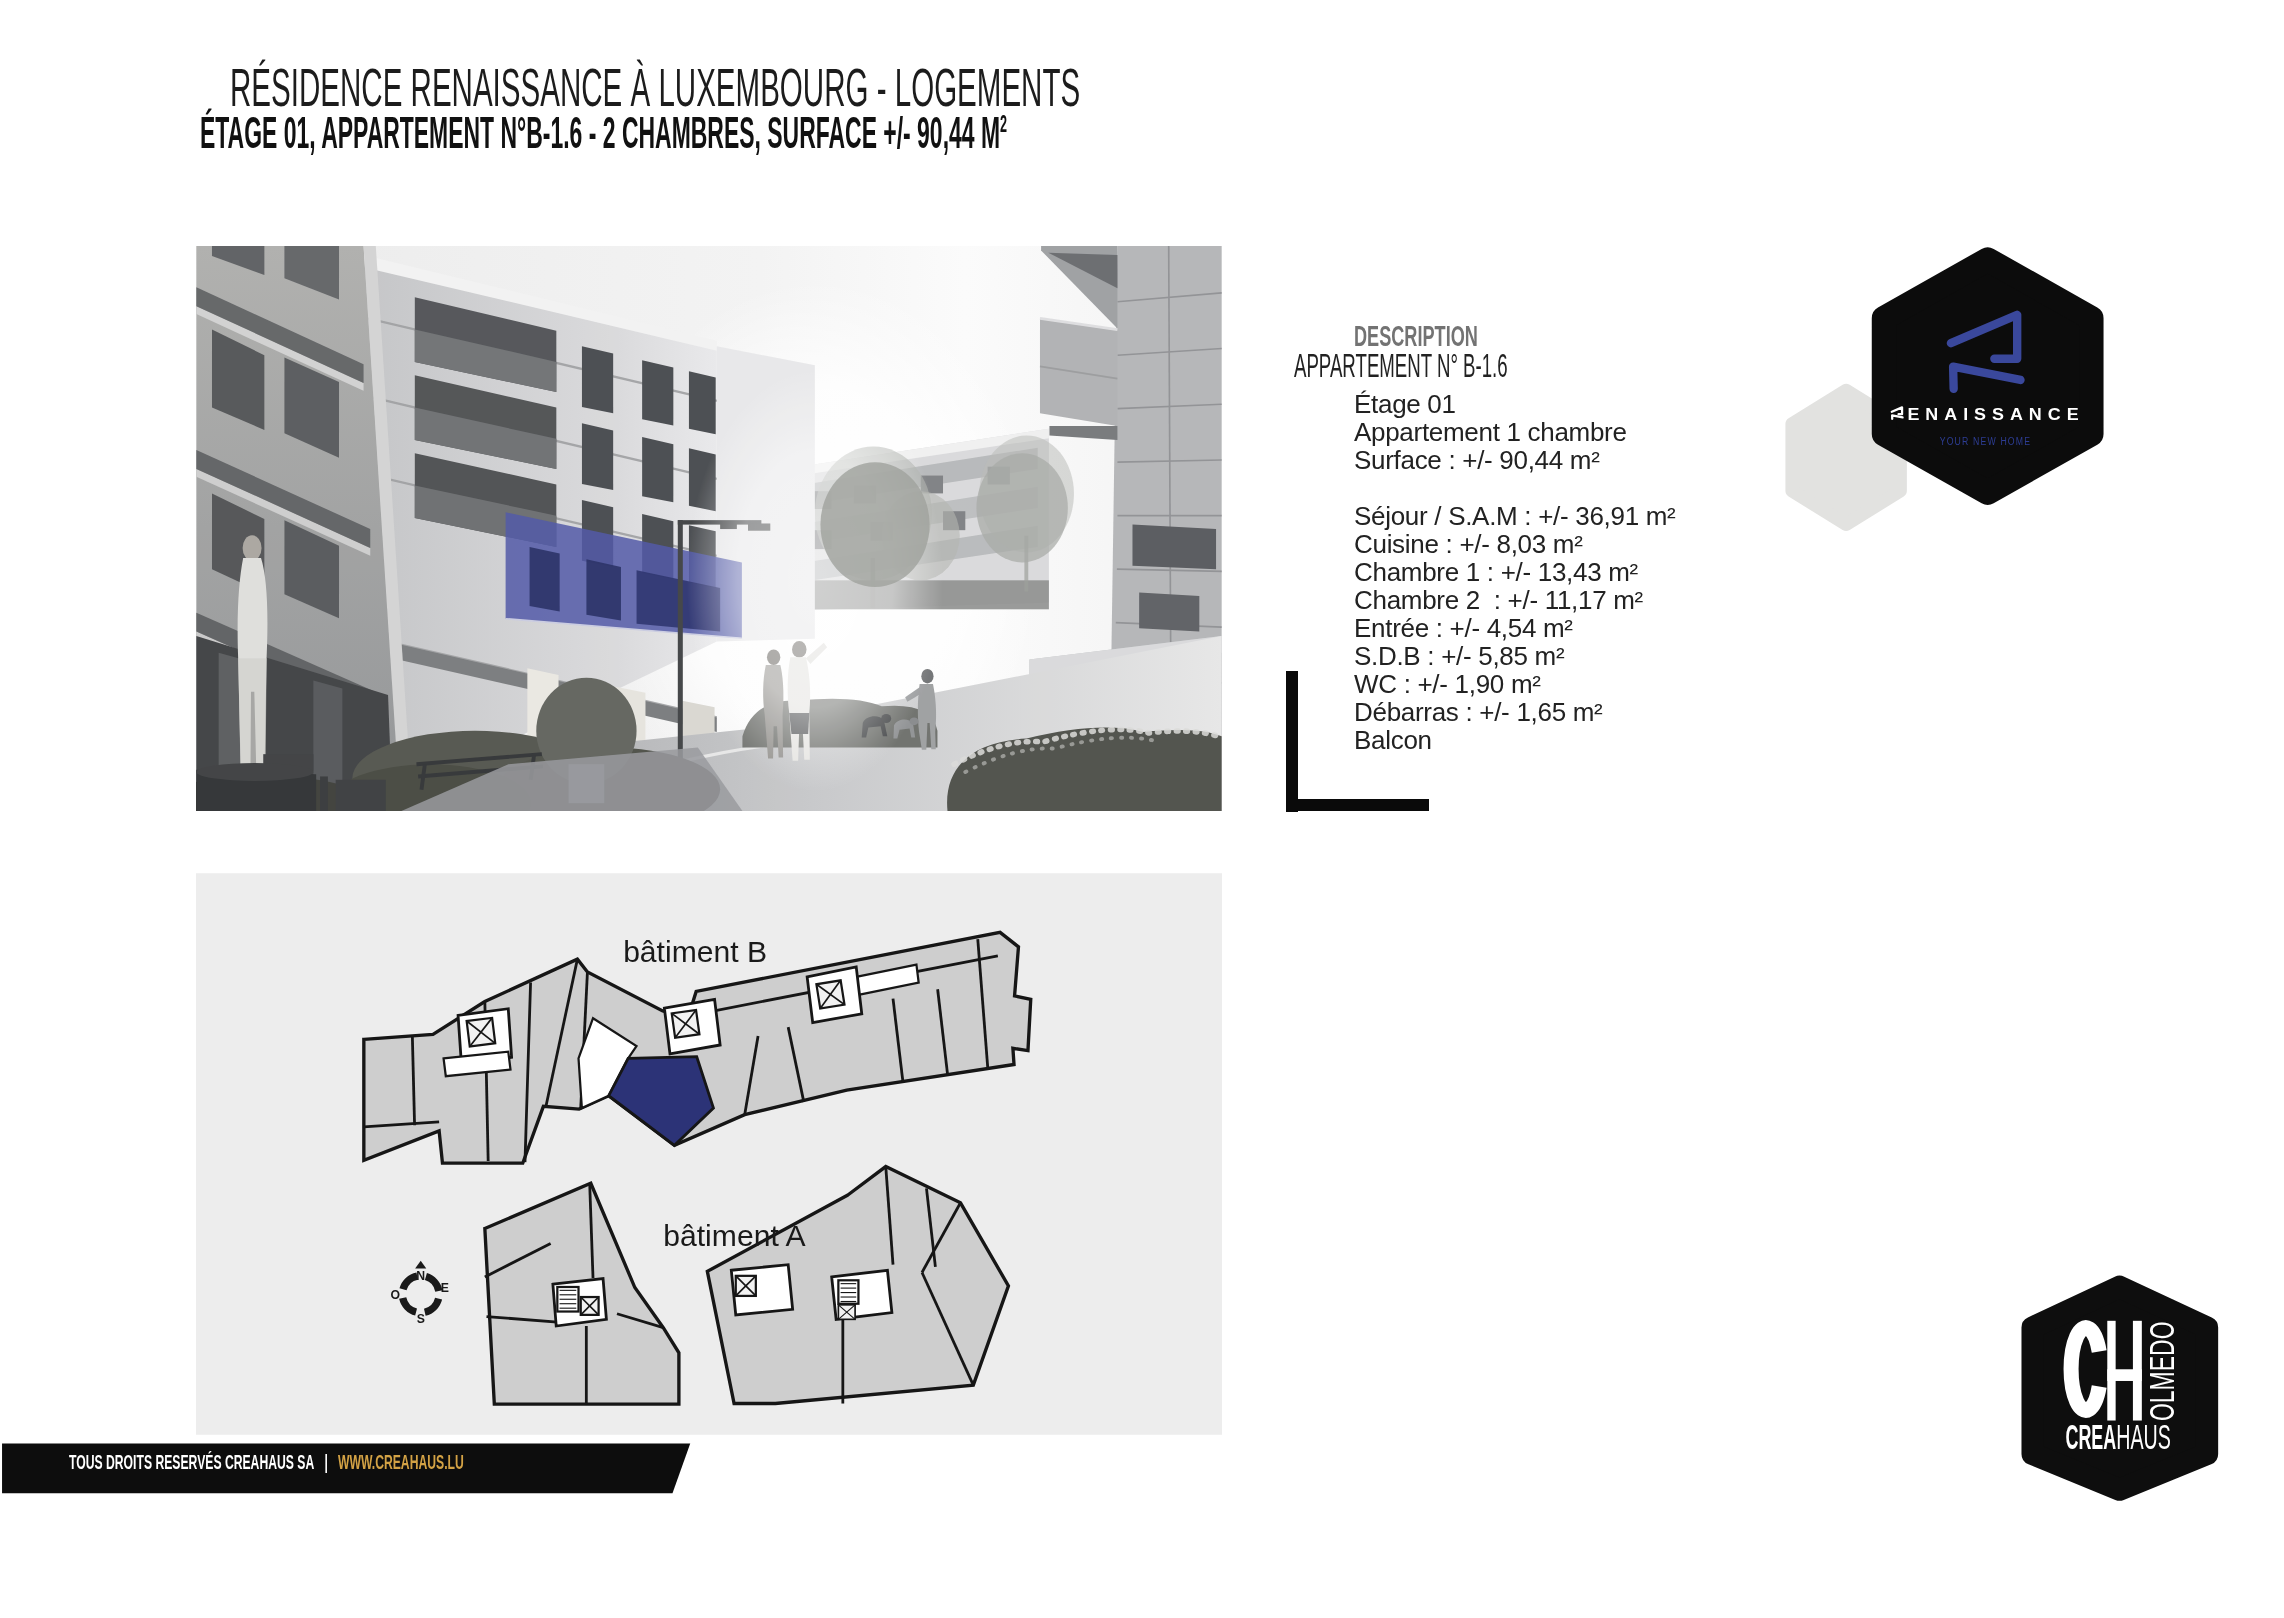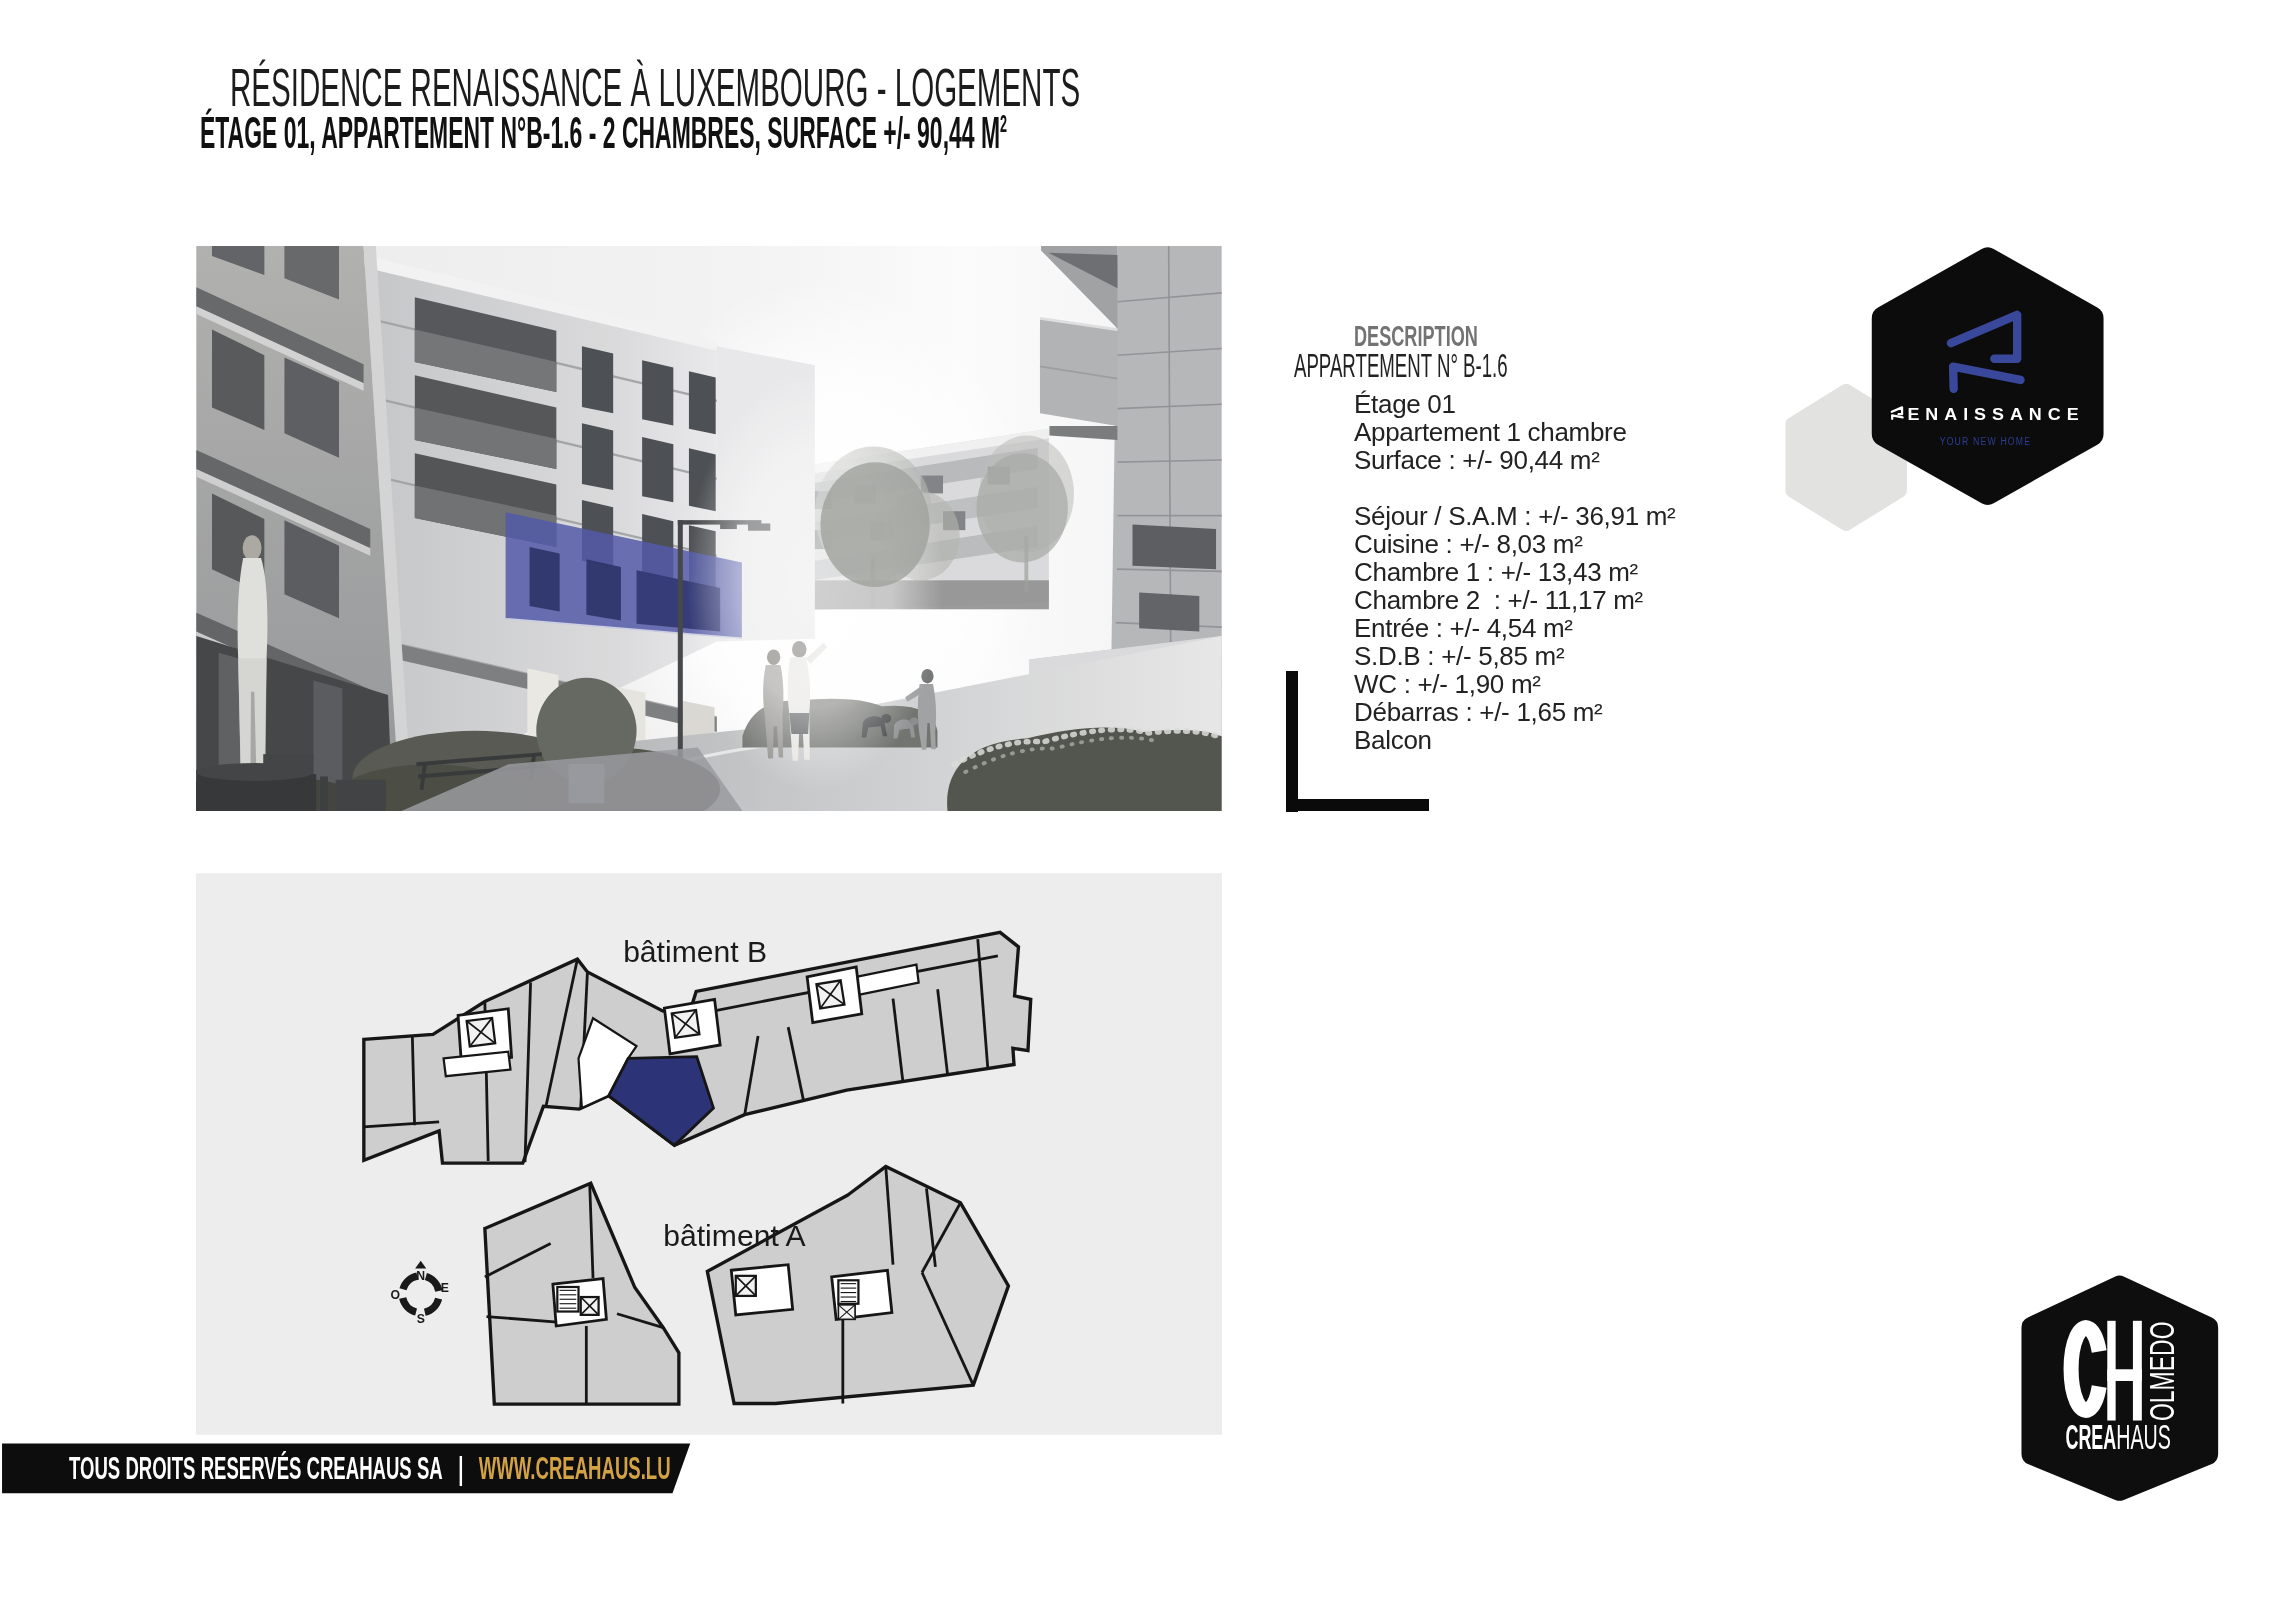--- a/index.html
+++ b/index.html
@@ -393,21 +393,21 @@
 <text x="36" y="-4" font-family="Liberation Sans, sans-serif" font-size="22" font-weight="bold" fill="#1a1a1a">E</text>
 <text x="-7" y="52" font-family="Liberation Sans, sans-serif" font-size="22" font-weight="bold" fill="#1a1a1a">S</text>
 <text x="-54" y="8" font-family="Liberation Sans, sans-serif" font-size="22" font-weight="bold" fill="#1a1a1a">O</text>
 </g>
 </g>
 </svg>
 
 <svg class="abs" style="left:0px;top:1439px;" width="725" height="61" viewBox="0 0 1300 110">
 <polygon points="0,8 1241,8 1209,98 0,98" fill="#0d0d0d"></polygon>
 </svg>
-<div class="abs" style="left:69px;top:1450px;font-size:32px;font-weight:bold;color:#fff;letter-spacing:0px;"><span class="cond" style="transform:scaleX(0.58);">TOUS DROITS RESERVÉS CREAHAUS SA&nbsp;&nbsp;&nbsp;|&nbsp;&nbsp;&nbsp;<span style="color:#d3a245;">WWW.CREAHAUS.LU</span></span></div>
+<div class="abs" style="left:69px;top:1450px;font-size:21px;font-weight:bold;color:#fff;letter-spacing:0px;"><span class="cond" style="transform:scaleX(0.58);">TOUS DROITS RESERVÉS CREAHAUS SA&nbsp;&nbsp;&nbsp;|&nbsp;&nbsp;&nbsp;<span style="color:#d3a245;">WWW.CREAHAUS.LU</span></span></div>
 
 <svg class="abs" style="left:2007px;top:1260px;" width="234" height="262" viewBox="0 0 420 470">
 <g id="chlogo">
 
 <polygon points="202,48 359,121 359,348 202,412 46,348 46,121" fill="#0e0e0e" stroke="#0e0e0e" stroke-width="40" stroke-linejoin="round"></polygon>
 
 <path d="M165.5,164.2 A26.5,74 0 1 0 165.5,226.8" fill="none" stroke="#ffffff" stroke-width="27"></path>
 
 <rect x="180" y="109" width="15" height="179" fill="#ffffff"></rect>
 <rect x="226" y="109" width="16" height="179" fill="#ffffff"></rect>

